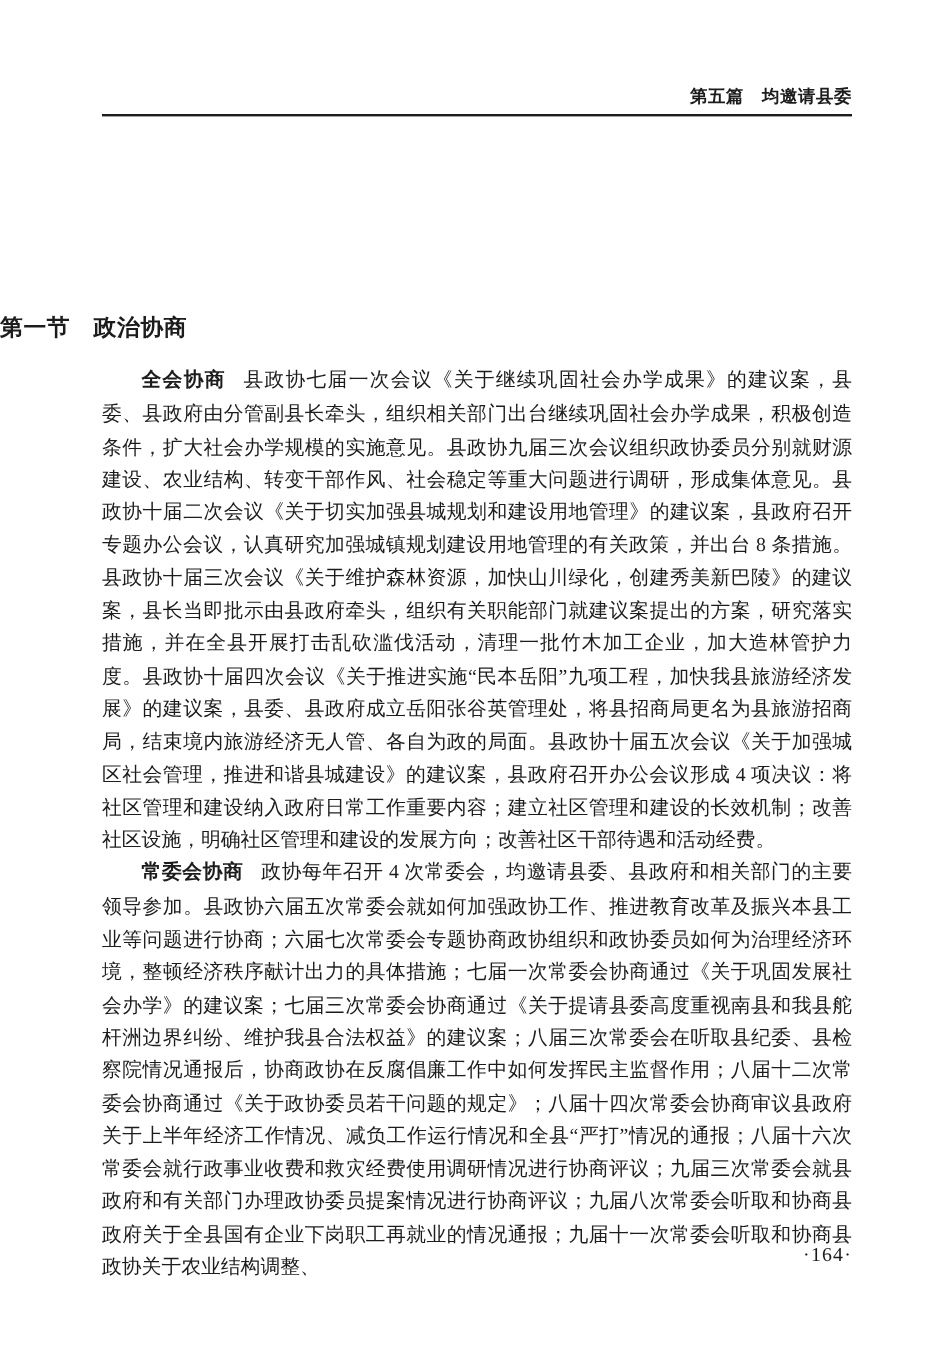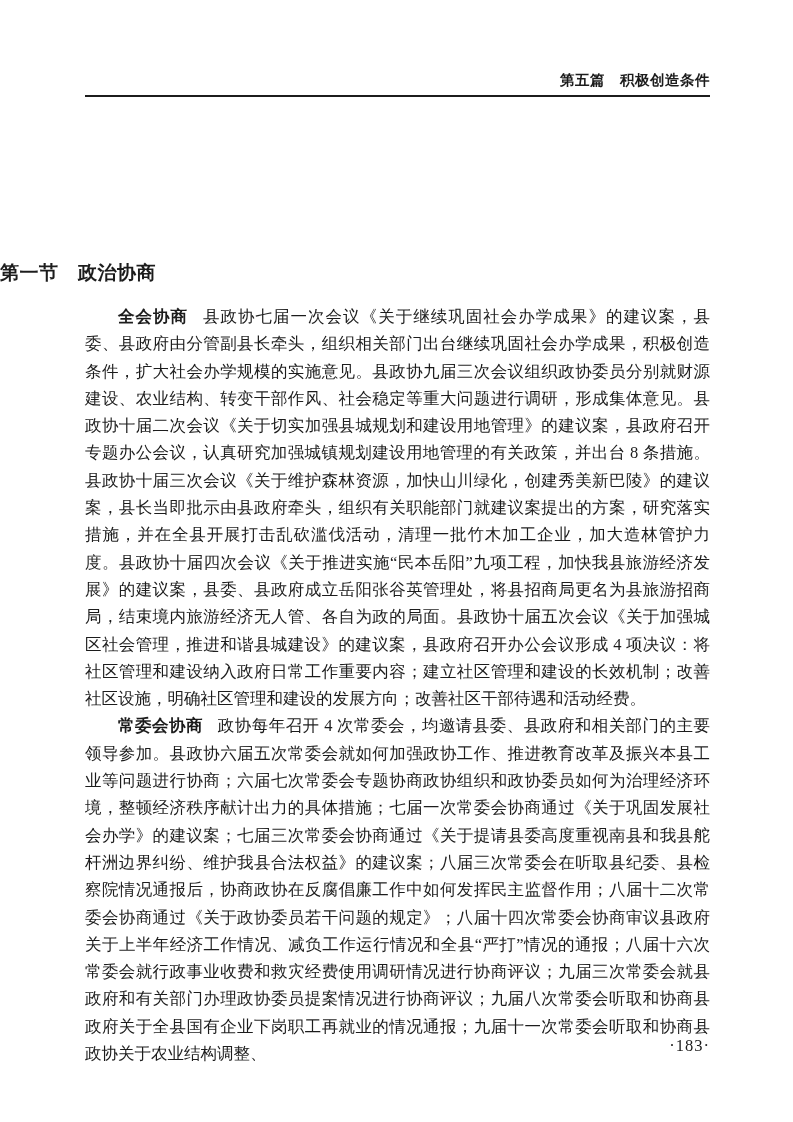--- a/index.html
+++ b/index.html
@@ -64,50 +64,50 @@
     font-size: 16.5px;
     line-height: 27.3px;
     text-align: justify;
   }
   .para {
     margin: 0;
     padding: 0;
     text-indent: 2em;
   }
   .para-lead {
-    font-family: Liberation Sans, sans-serif;
+    font-family: Liberation Mono, monospace;
     font-weight: bold;
     margin-right: 0.9em;
   }
   .page-number {
     position: absolute;
     top: 1036px;
     right: 83px;
     font-size: 16.5px;
     letter-spacing: 1px;
   }
 </style>
 </head>
 <body>
 
 <div class="page">
 
   <div class="running-header">
-    <span>第五篇　积极创造条件</span>
+    <span>第五篇　均邀请县委</span>
   </div>
 
   <div class="header-rule"></div>
 
 
   <h2 class="section-title">第一节　政治协商</h2>
 
   <div class="body-text">
     <p class="para">
       <span class="para-lead">全会协商</span><span>县政协七届一次会议《关于继续巩固社会办学成果》的建议案，县委、县政府由分管副县长牵头，组织相关部门出台继续巩固社会办学成果，积极创造条件，扩大社会办学规模的实施意见。县政协九届三次会议组织政协委员分别就财源建设、农业结构、转变干部作风、社会稳定等重大问题进行调研，形成集体意见。县政协十届二次会议《关于切实加强县城规划和建设用地管理》的建议案，县政府召开专题办公会议，认真研究加强城镇规划建设用地管理的有关政策，并出台 8 条措施。县政协十届三次会议《关于维护森林资源，加快山川绿化，创建秀美新巴陵》的建议案，县长当即批示由县政府牵头，组织有关职能部门就建议案提出的方案，研究落实措施，并在全县开展打击乱砍滥伐活动，清理一批竹木加工企业，加大造林管护力度。县政协十届四次会议《关于推进实施“民本岳阳”九项工程，加快我县旅游经济发展》的建议案，县委、县政府成立岳阳张谷英管理处，将县招商局更名为县旅游招商局，结束境内旅游经济无人管、各自为政的局面。县政协十届五次会议《关于加强城区社会管理，推进和谐县城建设》的建议案，县政府召开办公会议形成 4 项决议：将社区管理和建设纳入政府日常工作重要内容；建立社区管理和建设的长效机制；改善社区设施，明确社区管理和建设的发展方向；改善社区干部待遇和活动经费。</span>
     </p>
     <p class="para">
       <span class="para-lead">常委会协商</span><span>政协每年召开 4 次常委会，均邀请县委、县政府和相关部门的主要领导参加。县政协六届五次常委会就如何加强政协工作、推进教育改革及振兴本县工业等问题进行协商；六届七次常委会专题协商政协组织和政协委员如何为治理经济环境，整顿经济秩序献计出力的具体措施；七届一次常委会协商通过《关于巩固发展社会办学》的建议案；七届三次常委会协商通过《关于提请县委高度重视南县和我县舵杆洲边界纠纷、维护我县合法权益》的建议案；八届三次常委会在听取县纪委、县检察院情况通报后，协商政协在反腐倡廉工作中如何发挥民主监督作用；八届十二次常委会协商通过《关于政协委员若干问题的规定》；八届十四次常委会协商审议县政府关于上半年经济工作情况、减负工作运行情况和全县“严打”情况的通报；八届十六次常委会就行政事业收费和救灾经费使用调研情况进行协商评议；九届三次常委会就县政府和有关部门办理政协委员提案情况进行协商评议；九届八次常委会听取和协商县政府关于全县国有企业下岗职工再就业的情况通报；九届十一次常委会听取和协商县政协关于农业结构调整、</span>
     </p>
   </div>
 
-  <div class="page-number">·183·</div>
+  <div class="page-number">·164·</div>
 
 </div>
 
 </body></html>

